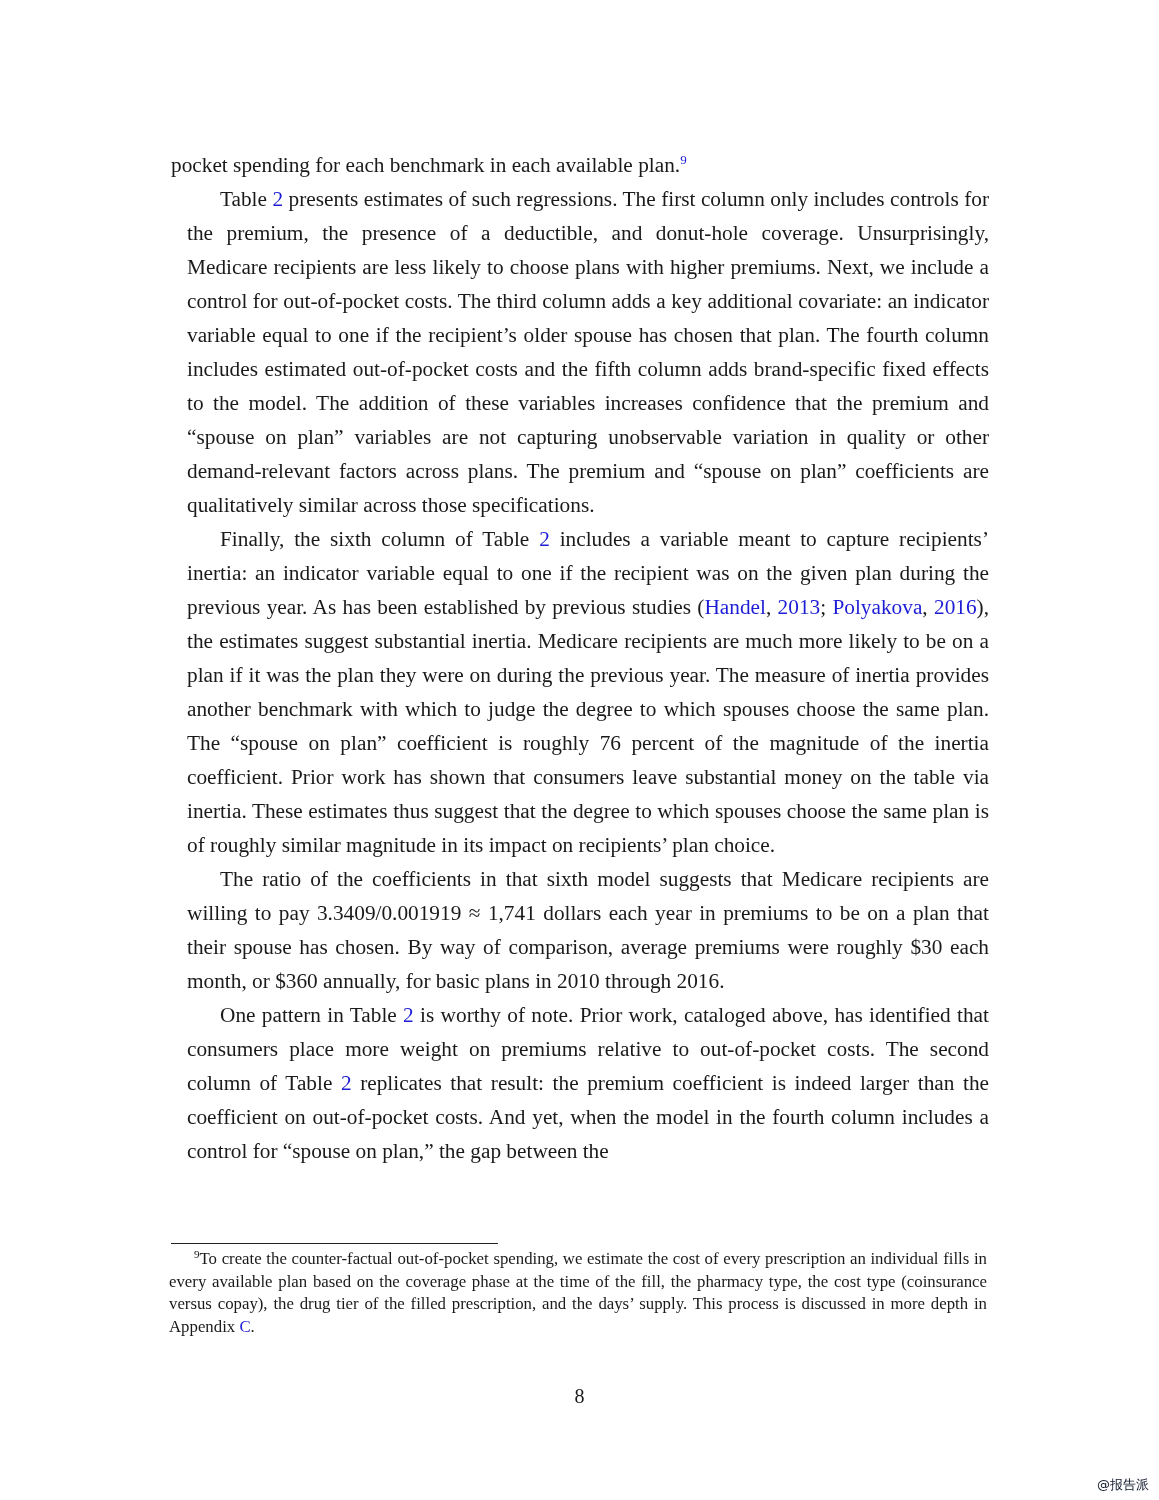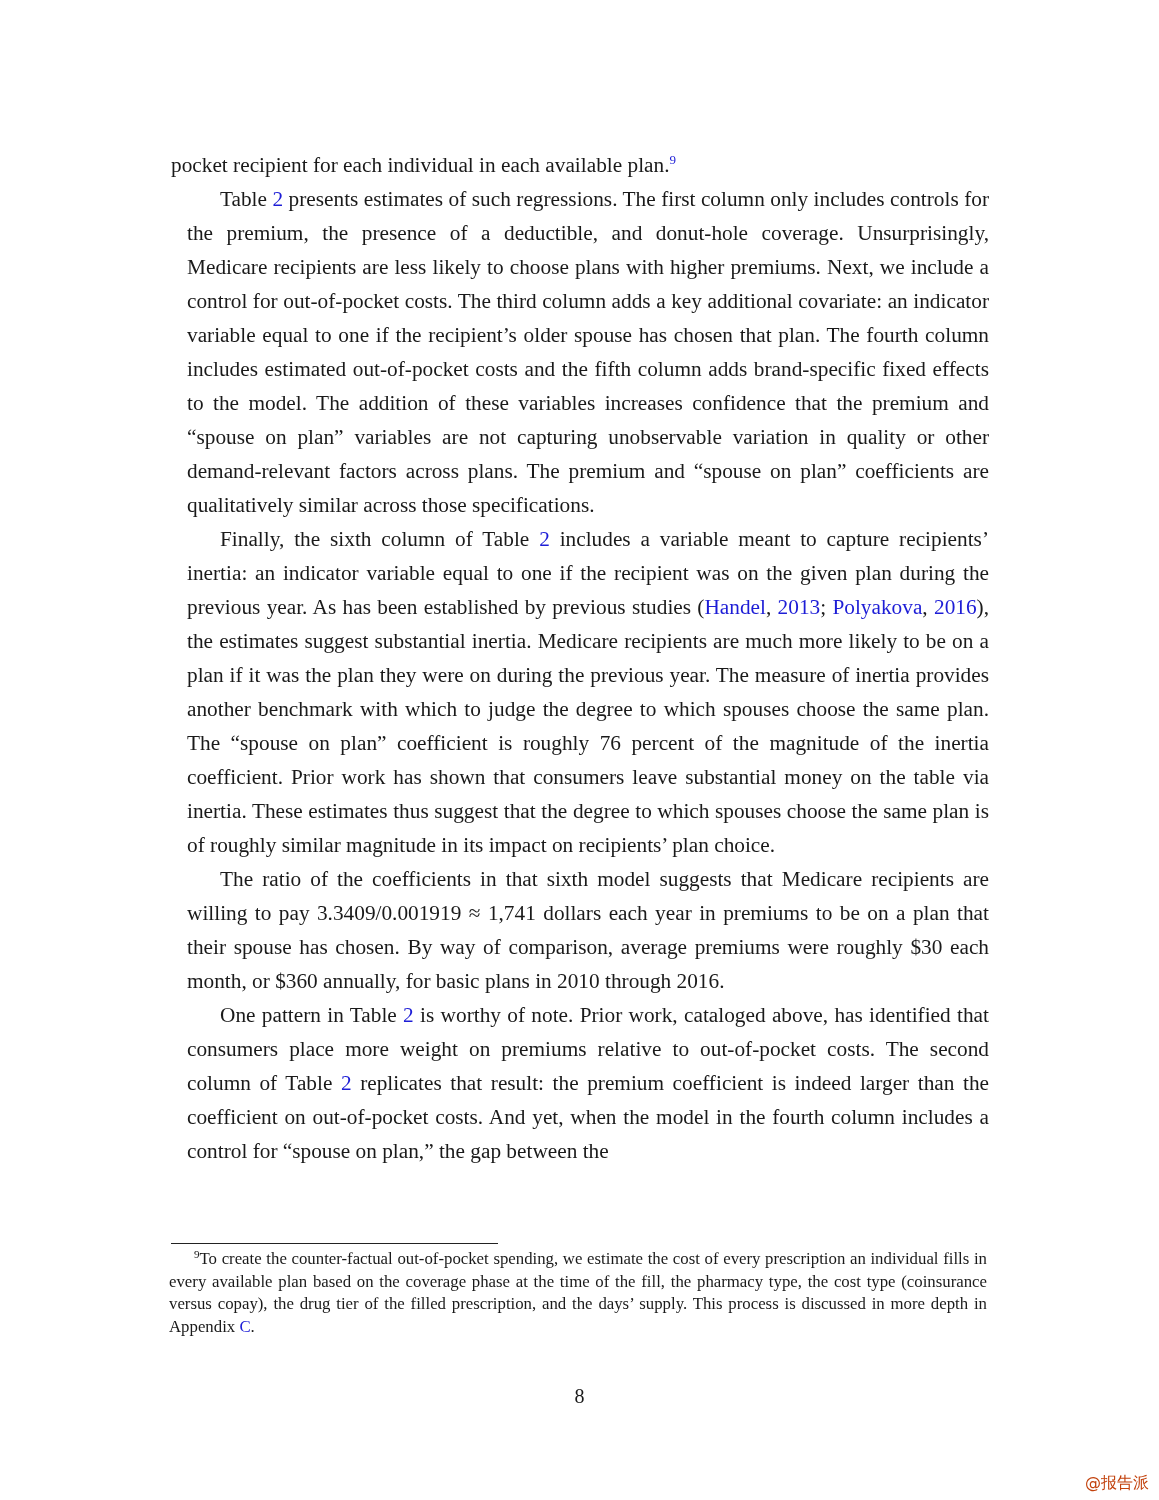--- a/index.html
+++ b/index.html
@@ -7,27 +7,27 @@
          font-family: "Liberation Serif", "DejaVu Serif", serif; color: #1a1a1a; }
   .page { position: absolute; left: 171px; top: 148px; width: 818px; }
   p { margin: 0; font-size: 21.3px; line-height: 34px; text-align: justify; }
   p.indent { text-indent: 33px; margin-left: 16px; }
   a, .link { color: #1d1dd6; text-decoration: none; }
   sup { font-size: 13px; line-height: 0; vertical-align: 8px; }
   .footnote-rule { position: absolute; left: 171px; top: 1243px; width: 327px; height: 0; border-top: 1px solid #222; }
   .footnote { position: absolute; left: 169px; top: 1248px; width: 818px; font-size: 16.8px; line-height: 22.5px; text-align: justify; text-indent: 25px; }
   .footnote sup { font-size: 11px; vertical-align: 6px; }
   .page-number { position: absolute; left: 0; width: 1159px; top: 1385px; text-align: center; font-size: 20px; }
-  .watermark { position: absolute; right: 10px; bottom: 6px; font-family: "DejaVu Sans", sans-serif; font-size: 16px; color: #c2410c; }
+  .watermark { position: absolute; right: 10px; bottom: 6px; font-family: "DejaVu Sans", sans-serif; font-size: 13px; color: #0f172a; }
 </style>
 </head>
 <body>
 
 <div class="page" id="body">
-    <p><span>pocket recipient for each individual in each available plan.</span><sup class="link">9</sup></p>
+    <p><span>pocket spending for each benchmark in each available plan.</span><sup class="link">9</sup></p>
     <p class="indent"><span>Table </span><a class="link">2</a><span> presents estimates of such regressions.  The first column only includes controls for the premium, the presence of a deductible, and donut-hole coverage. Unsurprisingly, Medicare recipients are less likely to choose plans with higher premiums. Next, we include a control for out-of-pocket costs. The third column adds a key additional covariate: an indicator variable equal to one if the recipient’s older spouse has chosen that plan. The fourth column includes estimated out-of-pocket costs and the fifth column adds brand-specific fixed effects to the model. The addition of these variables increases confidence that the premium and “spouse on plan” variables are not capturing unobservable variation in quality or other demand-relevant factors across plans. The premium and “spouse on plan” coefficients are qualitatively similar across those specifications.</span></p>
     <p class="indent"><span>Finally, the sixth column of Table </span><a class="link">2</a><span> includes a variable meant to capture recipients’ inertia:  an indicator variable equal to one if the recipient was on the given plan during the previous year. As has been established by previous studies (</span><a class="link">Handel</a><span>, </span><a class="link">2013</a><span>; </span><a class="link">Polyakova</a><span>, </span><a class="link">2016</a><span>), the estimates suggest substantial inertia. Medicare recipients are much more likely to be on a plan if it was the plan they were on during the previous year. The measure of inertia provides another benchmark with which to judge the degree to which spouses choose the same plan. The “spouse on plan” coefficient is roughly 76 percent of the magnitude of the inertia coefficient. Prior work has shown that consumers leave substantial money on the table via inertia. These estimates thus suggest that the degree to which spouses choose the same plan is of roughly similar magnitude in its impact on recipients’ plan choice.</span></p>
     <p class="indent"><span>The ratio of the coefficients in that sixth model suggests that Medicare recipients are willing to pay 3.3409/0.001919 ≈ 1,741 dollars each year in premiums to be on a plan that their spouse has chosen. By way of comparison, average premiums were roughly $30 each month, or $360 annually, for basic plans in 2010 through 2016.</span></p>
     <p class="indent"><span>One pattern in Table </span><a class="link">2</a><span> is worthy of note.  Prior work, cataloged above, has identified that consumers place more weight on premiums relative to out-of-pocket costs. The second column of Table </span><a class="link">2</a><span> replicates that result: the premium coefficient is indeed larger than the coefficient on out-of-pocket costs. And yet, when the model in the fourth column includes a control for “spouse on plan,” the gap between the</span></p>
   </div>
 <div class="footnote-rule"></div>
 <div class="footnote" id="fn"><sup>9</sup><span>To create the counter-factual out-of-pocket spending, we estimate the cost of every prescription an individual fills in every available plan based on the coverage phase at the time of the fill, the pharmacy type, the cost type (coinsurance versus copay), the drug tier of the filled prescription, and the days’ supply. This process is discussed in more depth in Appendix </span><a class="link">C</a><span>.</span></div>
 <div class="page-number">8</div>
 <div class="watermark">@报告派</div>
 

